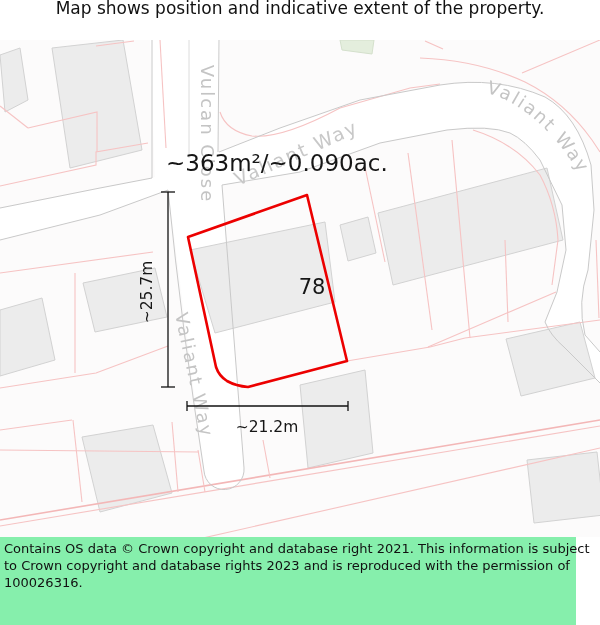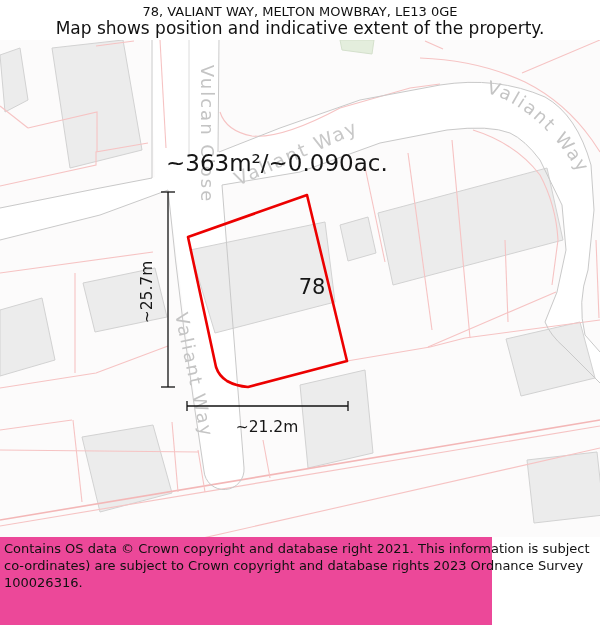--- a/index.html
+++ b/index.html
@@ -17,31 +17,30 @@
   .pk{fill:none;stroke:#f6c3c3;stroke-width:1.1;}
   .pk2{fill:none;stroke:#f3b7b7;stroke-width:1.6;}
   .grn{fill:#e4eedd;stroke:#d4e0cc;stroke-width:1;}
   .roadlbl{fill:#c4c4c4;font-size:18px;letter-spacing:2px;}
   .roadlbl2{fill:#c8c8c8;font-size:19px;letter-spacing:2px;}
   .blk{fill:#161616;}
   .area{font-size:23px;}
   .plotnum{font-size:21px;}
   .dim{font-size:15.5px;}
   .mline{stroke:#111;stroke-width:1.3;fill:none;}
-  .ftr{position:absolute;left:0;top:537px;width:492px;height:88px;background:#ec4899;z-index:3;}
+  .ftr{position:absolute;left:0;top:537px;width:576px;height:88px;background:#86efac;z-index:3;}
   .ftr div{font-size:13px;line-height:17.2px;padding-left:4px;white-space:nowrap;}
   .ftr div:first-child{padding-top:3px;}
 </style>
 </head>
 <body>
 
 <div class="page">
 
   <div class="hdr">
-    <div class="t1">78, VALIANT WAY, MELTON MOWBRAY, LE13 0GE</div>
     <div class="t2">Map shows position and indicative extent of the property.</div>
   </div>
 
   <div class="mapwrap">
   <svg width="600" height="497" viewBox="0 0 600 497">
     <defs>
       <path id="vwtoppath" d="M486,53 C520,61 553,90 581,136"></path>
     </defs>
 
     <path class="roadfill" d="M150,0 L220,0 L218,115 L155,142 Z"></path>
@@ -128,17 +127,17 @@
 
     <text class="blk area" x="166" y="131">~363m²/~0.090ac.</text>
     <text class="blk plotnum" x="312" y="254" text-anchor="middle">78</text>
     <text class="blk dim" x="147" y="257" text-anchor="middle" transform="rotate(-90 147 252)">~25.7m</text>
     <text class="blk dim" x="267" y="392" text-anchor="middle">~21.2m</text>
   </svg>
   </div>
 
   <div class="ftr">
     <div>Contains OS data © Crown copyright and database right 2021. This information is subject</div>
-    <div>co-ordinates) are subject to Crown copyright and database rights 2023 Ordnance Survey</div>
+    <div>to Crown copyright and database rights 2023 and is reproduced with the permission of</div>
     <div>100026316.</div>
   </div>
 
 </div>
 
 </body></html>

